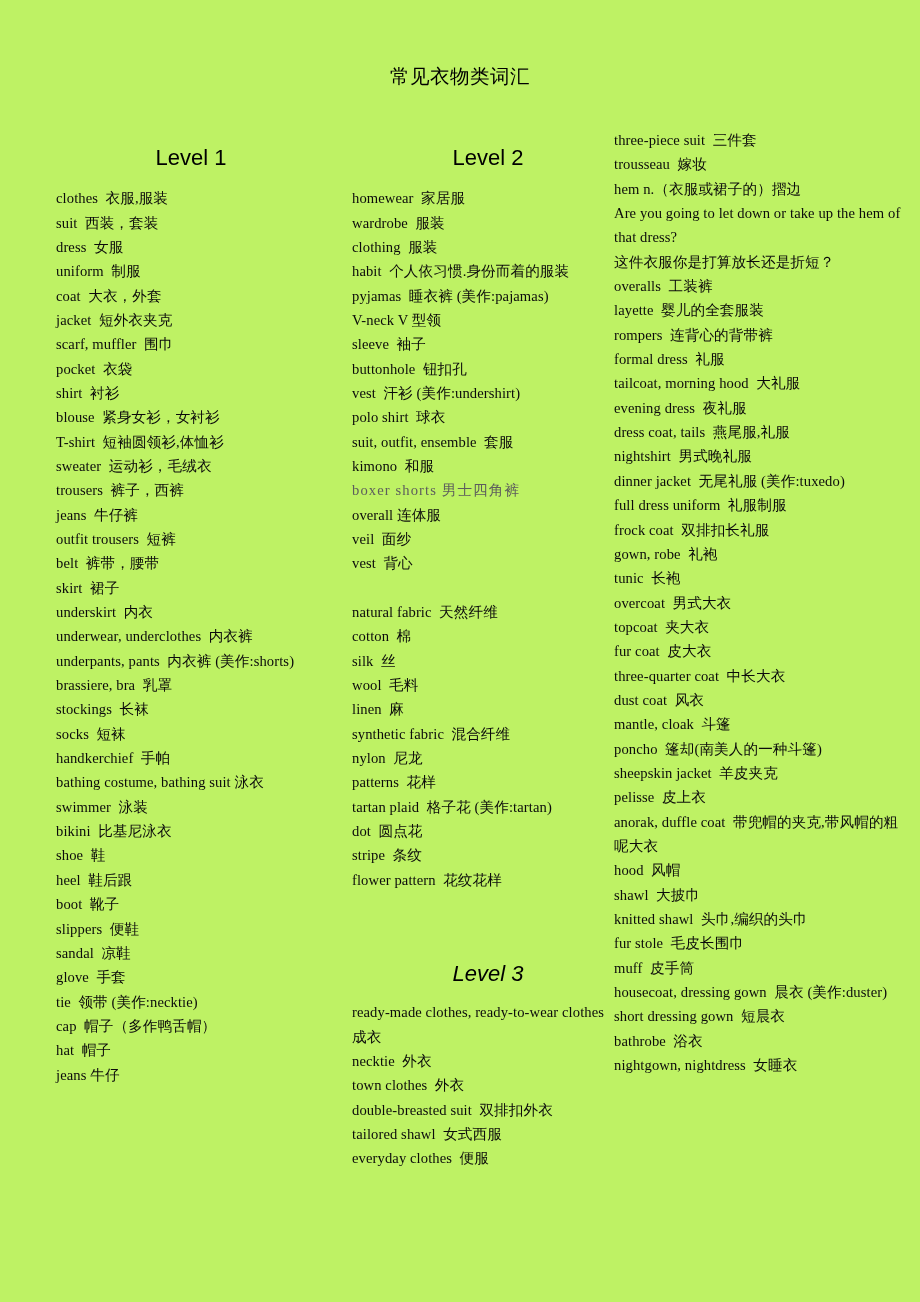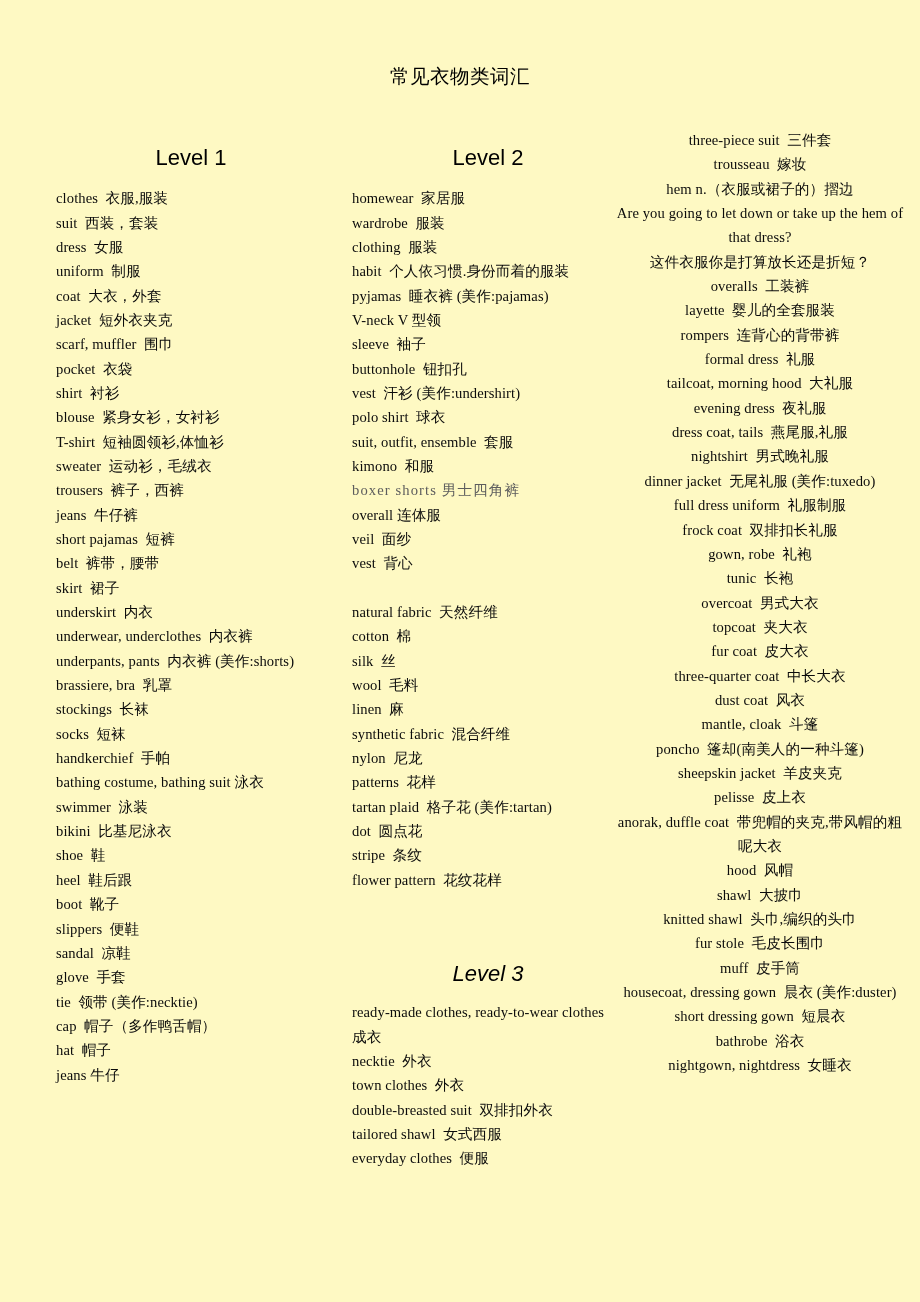--- a/index.html
+++ b/index.html
@@ -4,21 +4,21 @@
 <style>
   html, body {
     margin: 0;
     padding: 0;
     background: #ffffff;
   }
   .page {
     position: relative;
     width: 920px;
     height: 1302px;
-    background: #fef9c3;
+    background: #bef264;
     overflow: hidden;
     font-family: "Liberation Serif", "DejaVu Serif", serif;
     color: #000000;
   }
 
   .doc-title {
     position: absolute;
     top: 63px;
     left: 0;
     width: 920px;
@@ -36,21 +36,21 @@
     left: 0;
     width: 920px;
   }
 
   .col {
     position: absolute;
     top: 0;
   }
   .col-1 { left: 56px;  width: 270px; }
   .col-2 { left: 352px; width: 272px; }
-  .col-3 { left: 614px; width: 292px; text-align: center; }
+  .col-3 { left: 614px; width: 292px; }
 
   .level-head {
     font-family: "Liberation Sans", "DejaVu Sans", sans-serif;
     font-size: 22px;
     font-weight: 400;
     text-align: center;
     line-height: 1.1;
     margin: 18px 0 16px 0;
     color: #000;
   }
@@ -98,21 +98,21 @@
           <div class="entry">coat  大衣，外套</div>
           <div class="entry">jacket  短外衣夹克</div>
           <div class="entry">scarf, muffler  围巾</div>
           <div class="entry">pocket  衣袋</div>
           <div class="entry">shirt  衬衫</div>
           <div class="entry">blouse  紧身女衫，女衬衫</div>
           <div class="entry">T-shirt  短袖圆领衫,体恤衫</div>
           <div class="entry">sweater  运动衫，毛绒衣</div>
           <div class="entry">trousers  裤子，西裤</div>
           <div class="entry">jeans  牛仔裤</div>
-          <div class="entry">short pajamas  短裤</div>
+          <div class="entry">outfit trousers  短裤</div>
           <div class="entry">belt  裤带，腰带</div>
           <div class="entry">skirt  裙子</div>
           <div class="entry">underskirt  内衣</div>
           <div class="entry">underwear, underclothes  内衣裤</div>
           <div class="entry">underpants, pants  内衣裤 (美作:shorts)</div>
           <div class="entry">brassiere, bra  乳罩</div>
           <div class="entry">stockings  长袜</div>
           <div class="entry">socks  短袜</div>
           <div class="entry">handkerchief  手帕</div>
           <div class="entry">bathing costume, bathing suit 泳衣</div>

